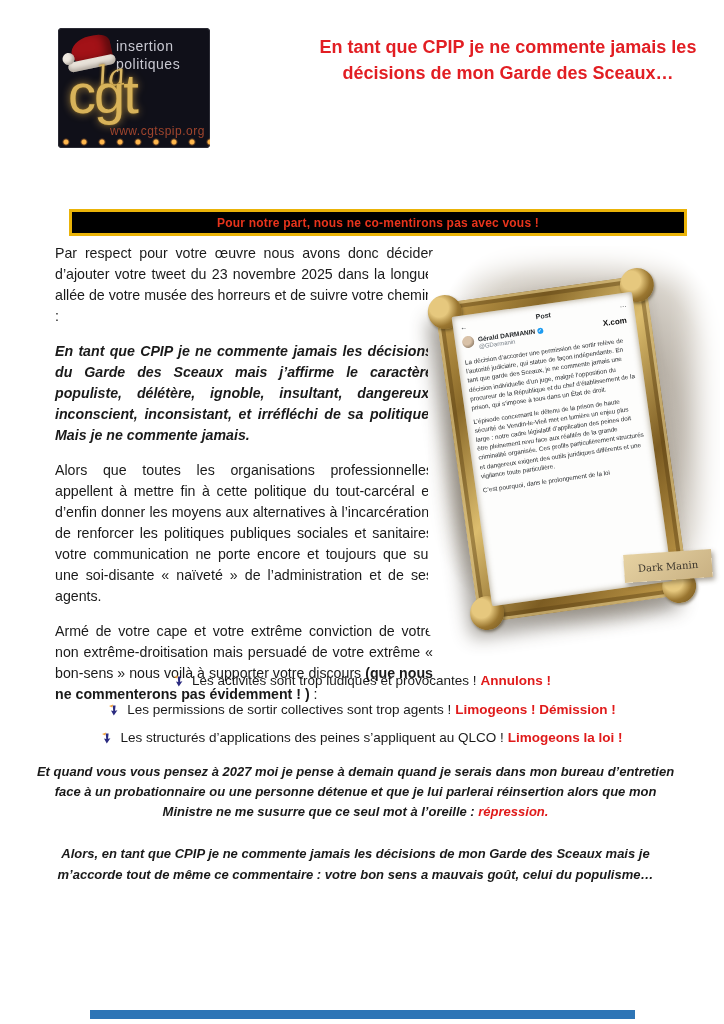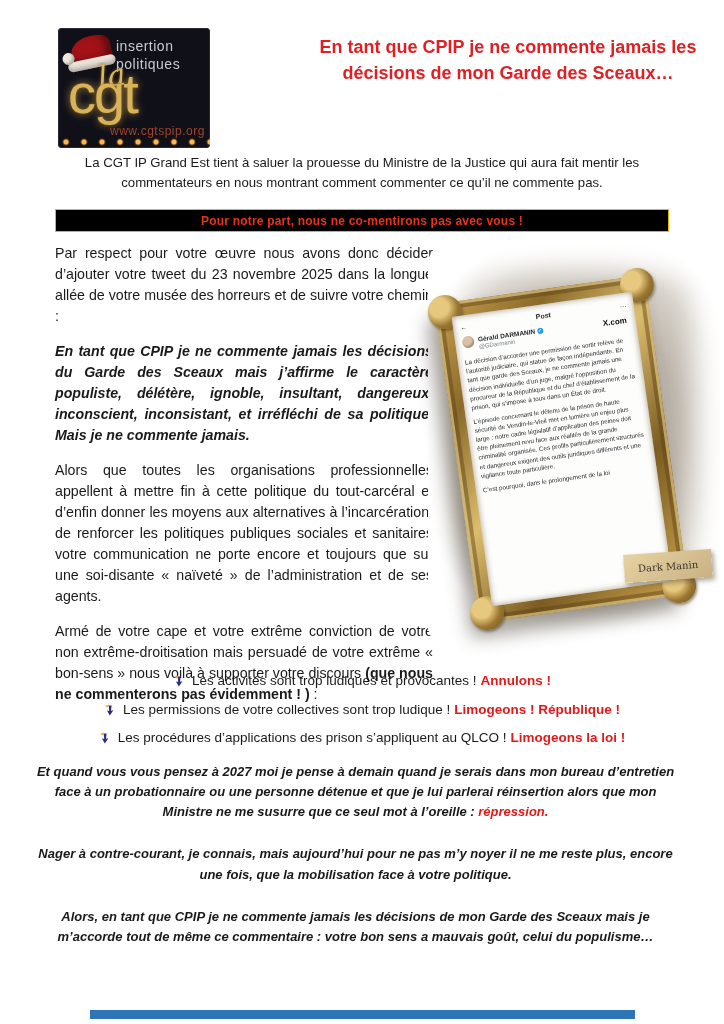--- a/index.html
+++ b/index.html
@@ -27,22 +27,22 @@
         box-shadow:inset -2px -2px 3px rgba(120,110,100,.5);}
 
   
   .title{position:absolute;left:298px;top:34px;width:420px;text-align:center;
         color:#e21e23;font-size:18px;font-weight:bold;line-height:1.45;}
 
   
   .intro{position:absolute;left:52px;top:153px;width:620px;text-align:center;font-size:13.2px;line-height:1.55;}
 
   
-  .banner{position:absolute;left:55px;top:209px;width:612px;height:21px;background:#000;
-        border:1px solid #eab308;display:flex;align-items:center;justify-content:center;}
+  .banner{position:absolute;left:69px;top:209px;width:612px;height:21px;background:#000;
+        border:3px solid #eab308;display:flex;align-items:center;justify-content:center;}
   .banner span{color:#e8341c;font-weight:bold;font-size:12px;letter-spacing:.2px;}
 
   
   .col{position:absolute;left:55px;top:243px;width:378px;font-size:14.2px;line-height:1.48;text-align:justify;}
   .col p{margin:0 0 14px 0;}
   .bi{font-weight:bold;font-style:italic;}
 
   
   .photo{position:absolute;left:428px;top:246px;width:292px;height:398px;
         background:radial-gradient(ellipse 62% 55% at 52% 46%,#aaa49b 0%,#bcb5ab 55%,#d8d3cb 78%,#ffffff 97%);
@@ -107,21 +107,20 @@
       <div>politiques</div>
     </div>
     <div class="script">la</div>
     <div class="brand">cgt</div>
     <div class="url">www.cgtspip.org</div>
     <div class="lights"></div>
   </div>
 
   <div class="title">En tant que CPIP je ne commente jamais les décisions de mon Garde des Sceaux…</div>
 
-  <div class="intro">La CGT IP Grand Est tient à saluer la prouesse du Ministre de la Justice qui aura fait mentir les commentateurs en nous montrant comment commenter ce qu’il ne commente pas.</div>
 
   <div class="banner">
     <span>Pour notre part, nous ne co-mentirons pas avec vous !</span>
   </div>
 
   <div class="col">
     <p>Par respect pour votre œuvre nous avons donc décider d’ajouter votre tweet du 23 novembre 2025 dans la longue allée de votre musée des horreurs et de suivre votre chemin :</p>
     <p class="bi">En tant que CPIP je ne commente jamais les décisions du Garde des Sceaux mais j’affirme le caractère populiste, délétère, ignoble, insultant, dangereux, inconscient, inconsistant, et irréfléchi de sa politique. Mais je ne commente jamais.</p>
     <p>Alors que toutes les organisations professionnelles appellent à mettre fin à cette politique du tout-carcéral et d’enfin donner les moyens aux alternatives à l’incarcération, de renforcer les politiques publiques sociales et sanitaires votre communication ne porte encore et toujours que sur une soi-disante « naïveté » de l’administration et de ses agents.</p>
     <p><span>Armé de votre cape et votre extrême conviction de votre non extrême-droitisation mais persuadé de votre extrême « bon-sens » nous voilà à supporter votre discours </span><b>(que nous ne commenterons pas évidemment ! )</b><span> :</span></p>
@@ -157,31 +156,30 @@
     <div class="bullet-row">
       <span class="bullet-ic"><svg width="12" height="12" viewBox="0 0 12 12">
             <path d="M1,2 L5.2,0.6 L4.2,3.4 Z" fill="#f2a33c"></path>
             <path d="M4.8,1.6 L7.6,1.6 L7,6.8 L9.4,6.2 L5.8,11.4 L3,6.6 L5.2,7 Z" fill="#2b2b80"></path>
           </svg></span><span>Les activités sont trop ludiques et provocantes !</span><span class="action">Annulons !</span>
     </div>
     <div class="bullet-row">
       <span class="bullet-ic"><svg width="12" height="12" viewBox="0 0 12 12">
             <path d="M1,2 L5.2,0.6 L4.2,3.4 Z" fill="#f2a33c"></path>
             <path d="M4.8,1.6 L7.6,1.6 L7,6.8 L9.4,6.2 L5.8,11.4 L3,6.6 L5.2,7 Z" fill="#2b2b80"></path>
-          </svg></span><span>Les permissions de votre collectives sont trop ludique !</span><span class="action">Limogeons ! République !</span>
+          </svg></span><span>Les permissions de sortir collectives sont trop agents !</span><span class="action">Limogeons ! Démission !</span>
     </div>
     <div class="bullet-row">
       <span class="bullet-ic"><svg width="12" height="12" viewBox="0 0 12 12">
             <path d="M1,2 L5.2,0.6 L4.2,3.4 Z" fill="#f2a33c"></path>
             <path d="M4.8,1.6 L7.6,1.6 L7,6.8 L9.4,6.2 L5.8,11.4 L3,6.6 L5.2,7 Z" fill="#2b2b80"></path>
-          </svg></span><span>Les procédures d’applications des prison s’appliquent au QLCO !</span><span class="action">Limogeons la loi !</span>
+          </svg></span><span>Les structurés d’applications des peines s’appliquent au QLCO !</span><span class="action">Limogeons la loi !</span>
     </div>
   </div>
 
   <div class="outro">
     <p><span>Et quand vous vous pensez à 2027 moi je pense à demain quand je serais dans mon bureau d’entretien face à un probationnaire ou une personne  détenue  et que je lui parlerai réinsertion alors que mon Ministre ne me susurre que ce seul mot à l’oreille : </span><span class="red">répression.</span></p>
-    <p>Nager à contre-courant, je connais, mais aujourd’hui pour ne pas m’y noyer il ne me reste plus, encore une fois, que la mobilisation face à votre politique.</p>
     <p>Alors, en tant que CPIP je ne commente jamais les décisions de mon Garde des Sceaux mais je m’accorde tout de même ce commentaire : votre bon sens a mauvais goût, celui du populisme…</p>
   </div>
 
   <div class="bluebar"></div>
 
 </div>
 
 </body></html>

